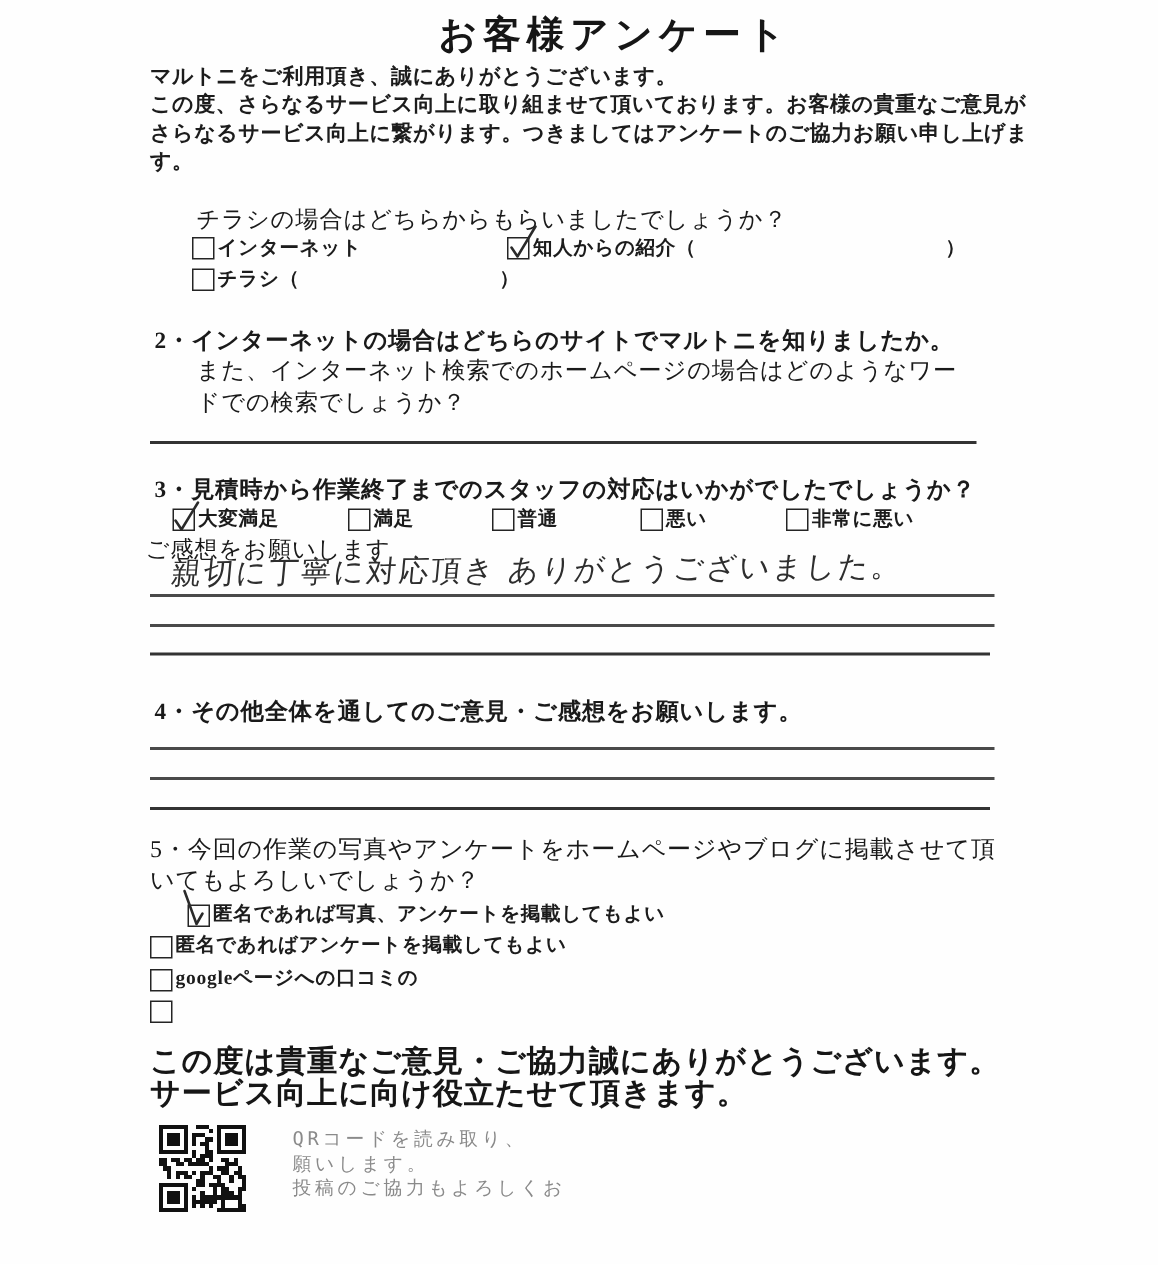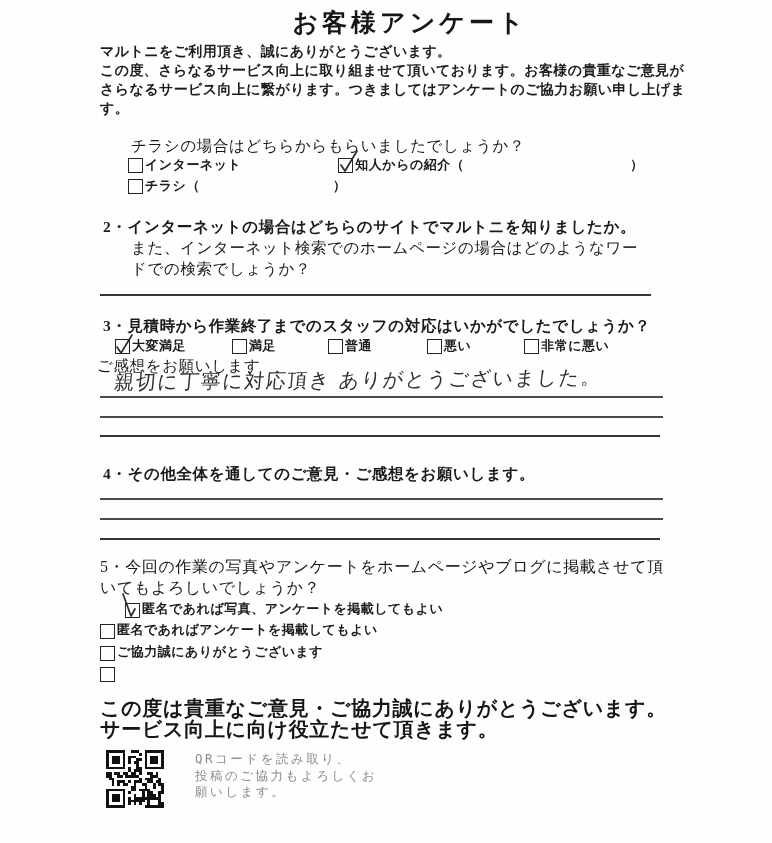--- a/index.html
+++ b/index.html
@@ -159,21 +159,21 @@
           </svg>
       </span>
       <span>匿名であれば写真、アンケートを掲載してもよい</span>
     </div>
     <div class="opt" style="display:flex;height:21.5px;">
       <span class="cbox" style="margin-top:3px;"></span>
       <span>匿名であればアンケートを掲載してもよい</span>
     </div>
     <div class="opt" style="display:flex;height:21.5px;">
       <span class="cbox" style="margin-top:3px;"></span>
-      <span>ご協力誠にありがとうございます</span>
+      <span>googleページへの口コミの</span>
     </div>
     <div class="opt" style="display:flex;height:21.5px;">
       <span class="cbox" style="margin-top:3px;"></span>
     </div>
   </div>
 
   <div class="closing">この度は貴重なご意見・ご協力誠にありがとうございます。サービス向上に向け役立たせて頂きます。</div>
 
   <div class="qr-wrap">
     <svg id="qr-svg" viewBox="0 0 21 21" shape-rendering="crispEdges">
@@ -313,17 +313,17 @@
         <rect x="14" y="0" width="7" height="7" fill="#111"></rect>
         <rect x="15" y="1" width="5" height="5" fill="#fff"></rect>
         <rect x="16" y="2" width="3" height="3" fill="#111"></rect>
         <rect x="0" y="14" width="7" height="7" fill="#111"></rect>
         <rect x="1" y="15" width="5" height="5" fill="#fff"></rect>
         <rect x="2" y="16" width="3" height="3" fill="#111"></rect>
       </svg>
   </div>
   <div class="qr-note">
     <div>QRコードを読み取り、</div>
+    <div>願いします。</div>
     <div>投稿のご協力もよろしくお</div>
-    <div>願いします。</div>
   </div>
 
 </div>
 
 </body></html>

